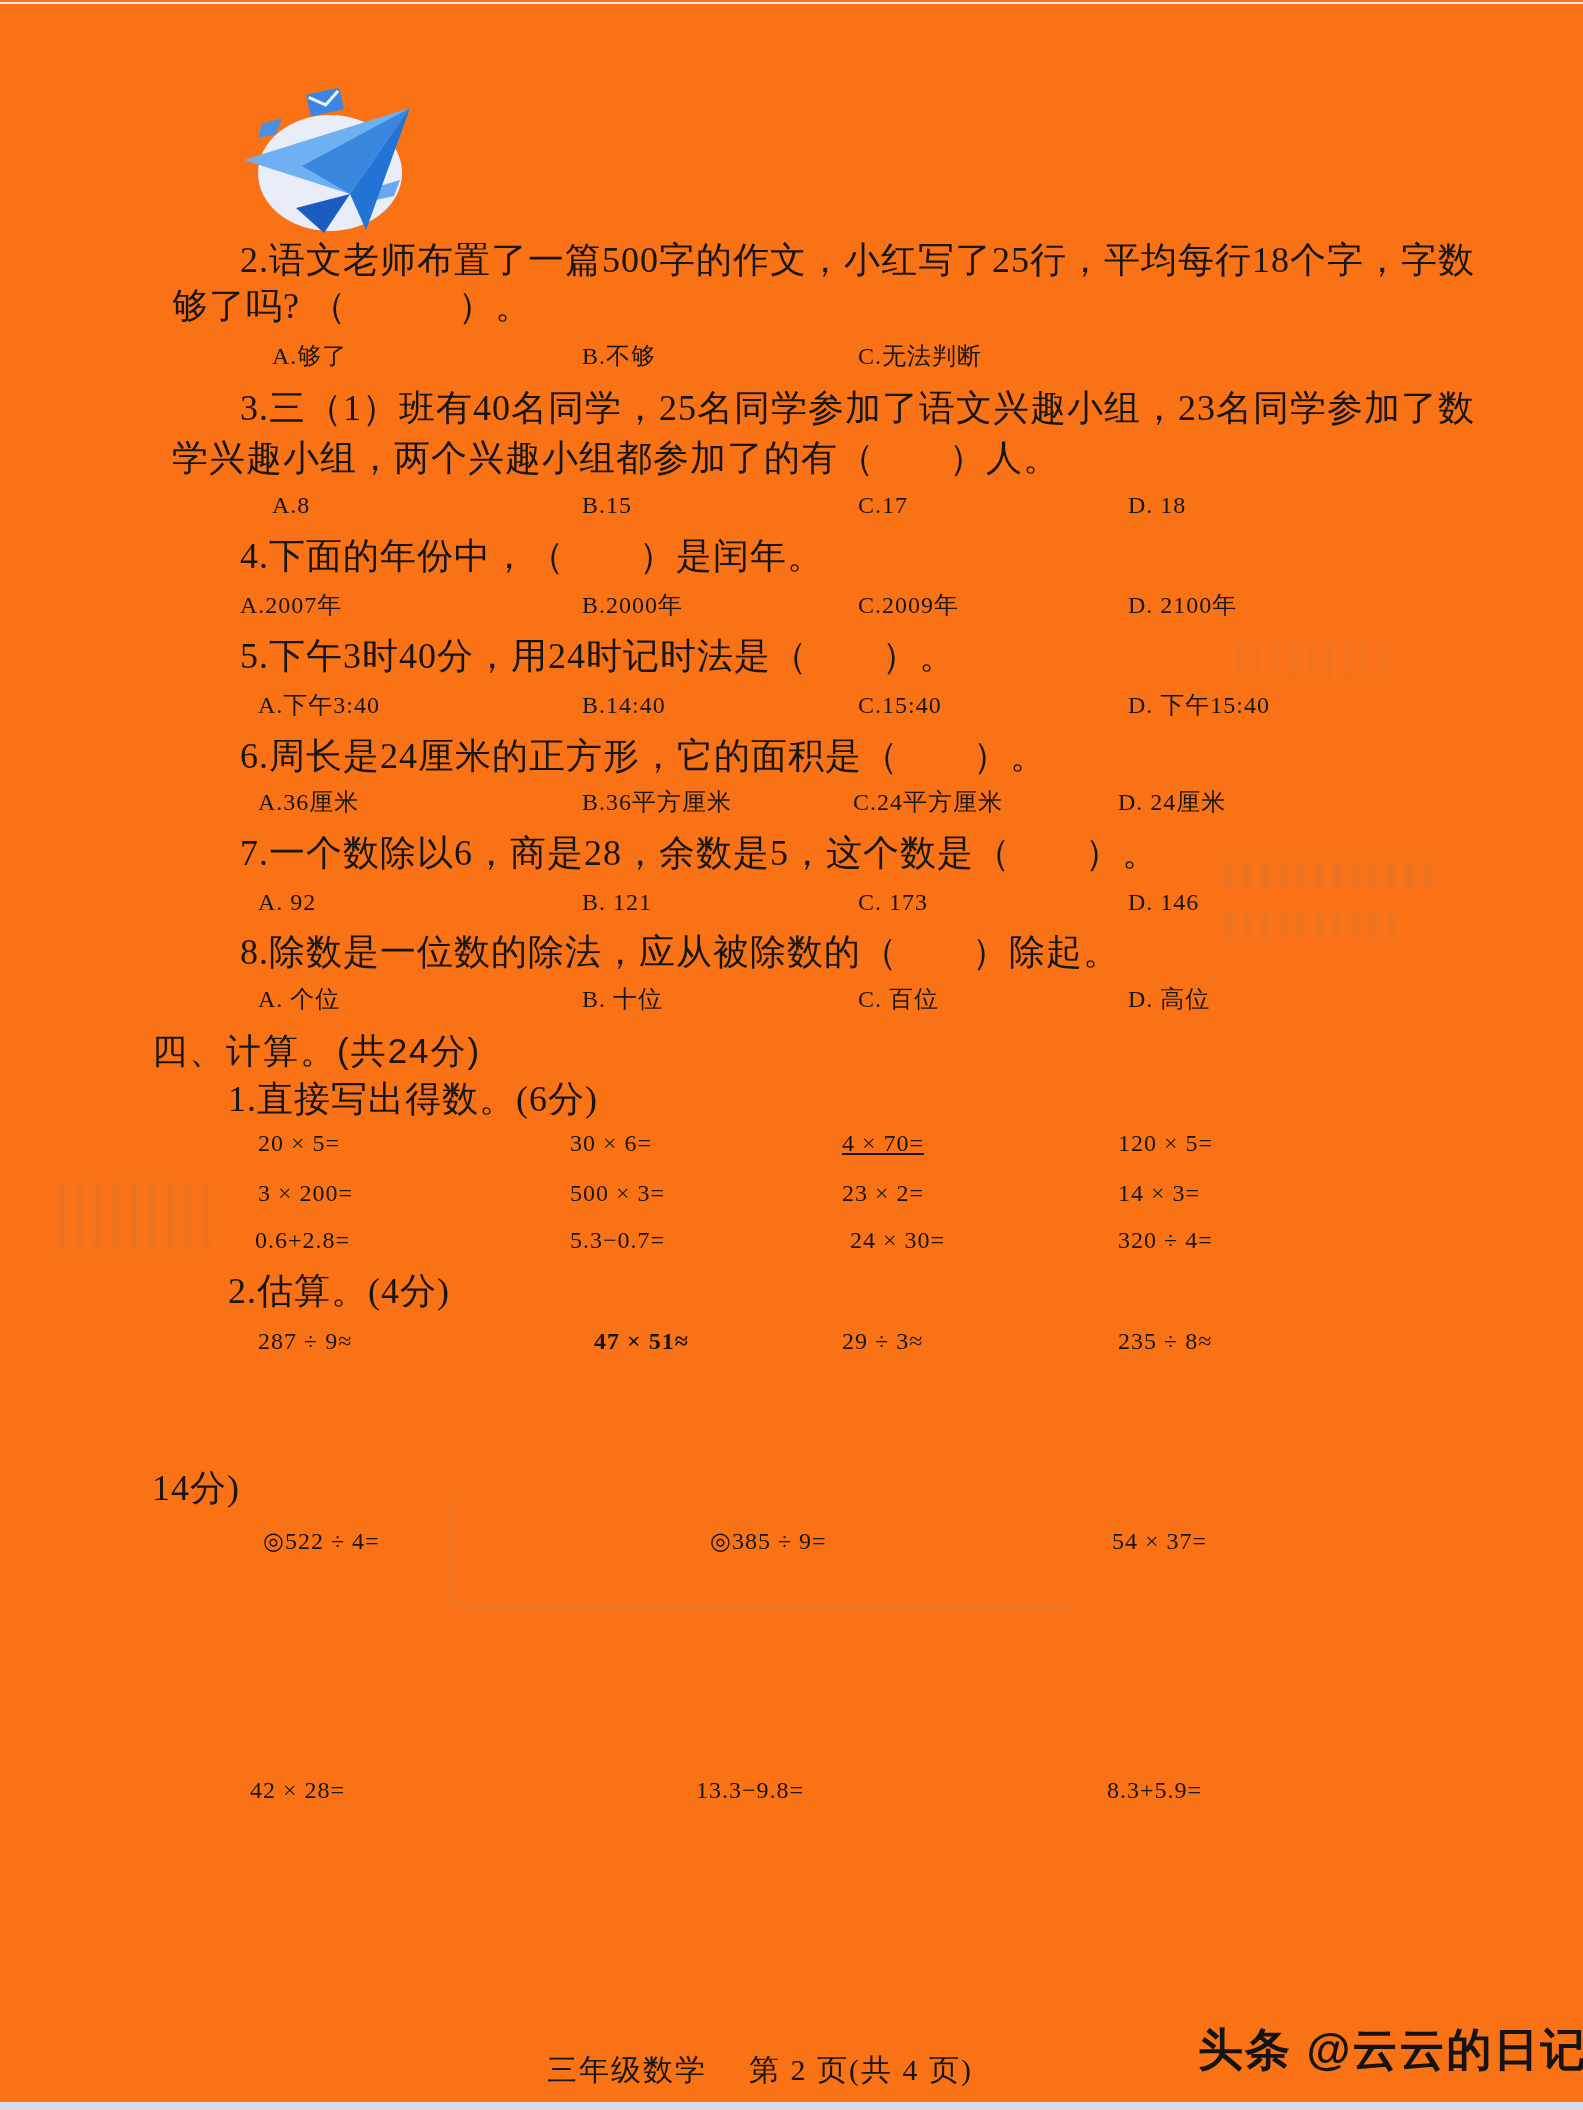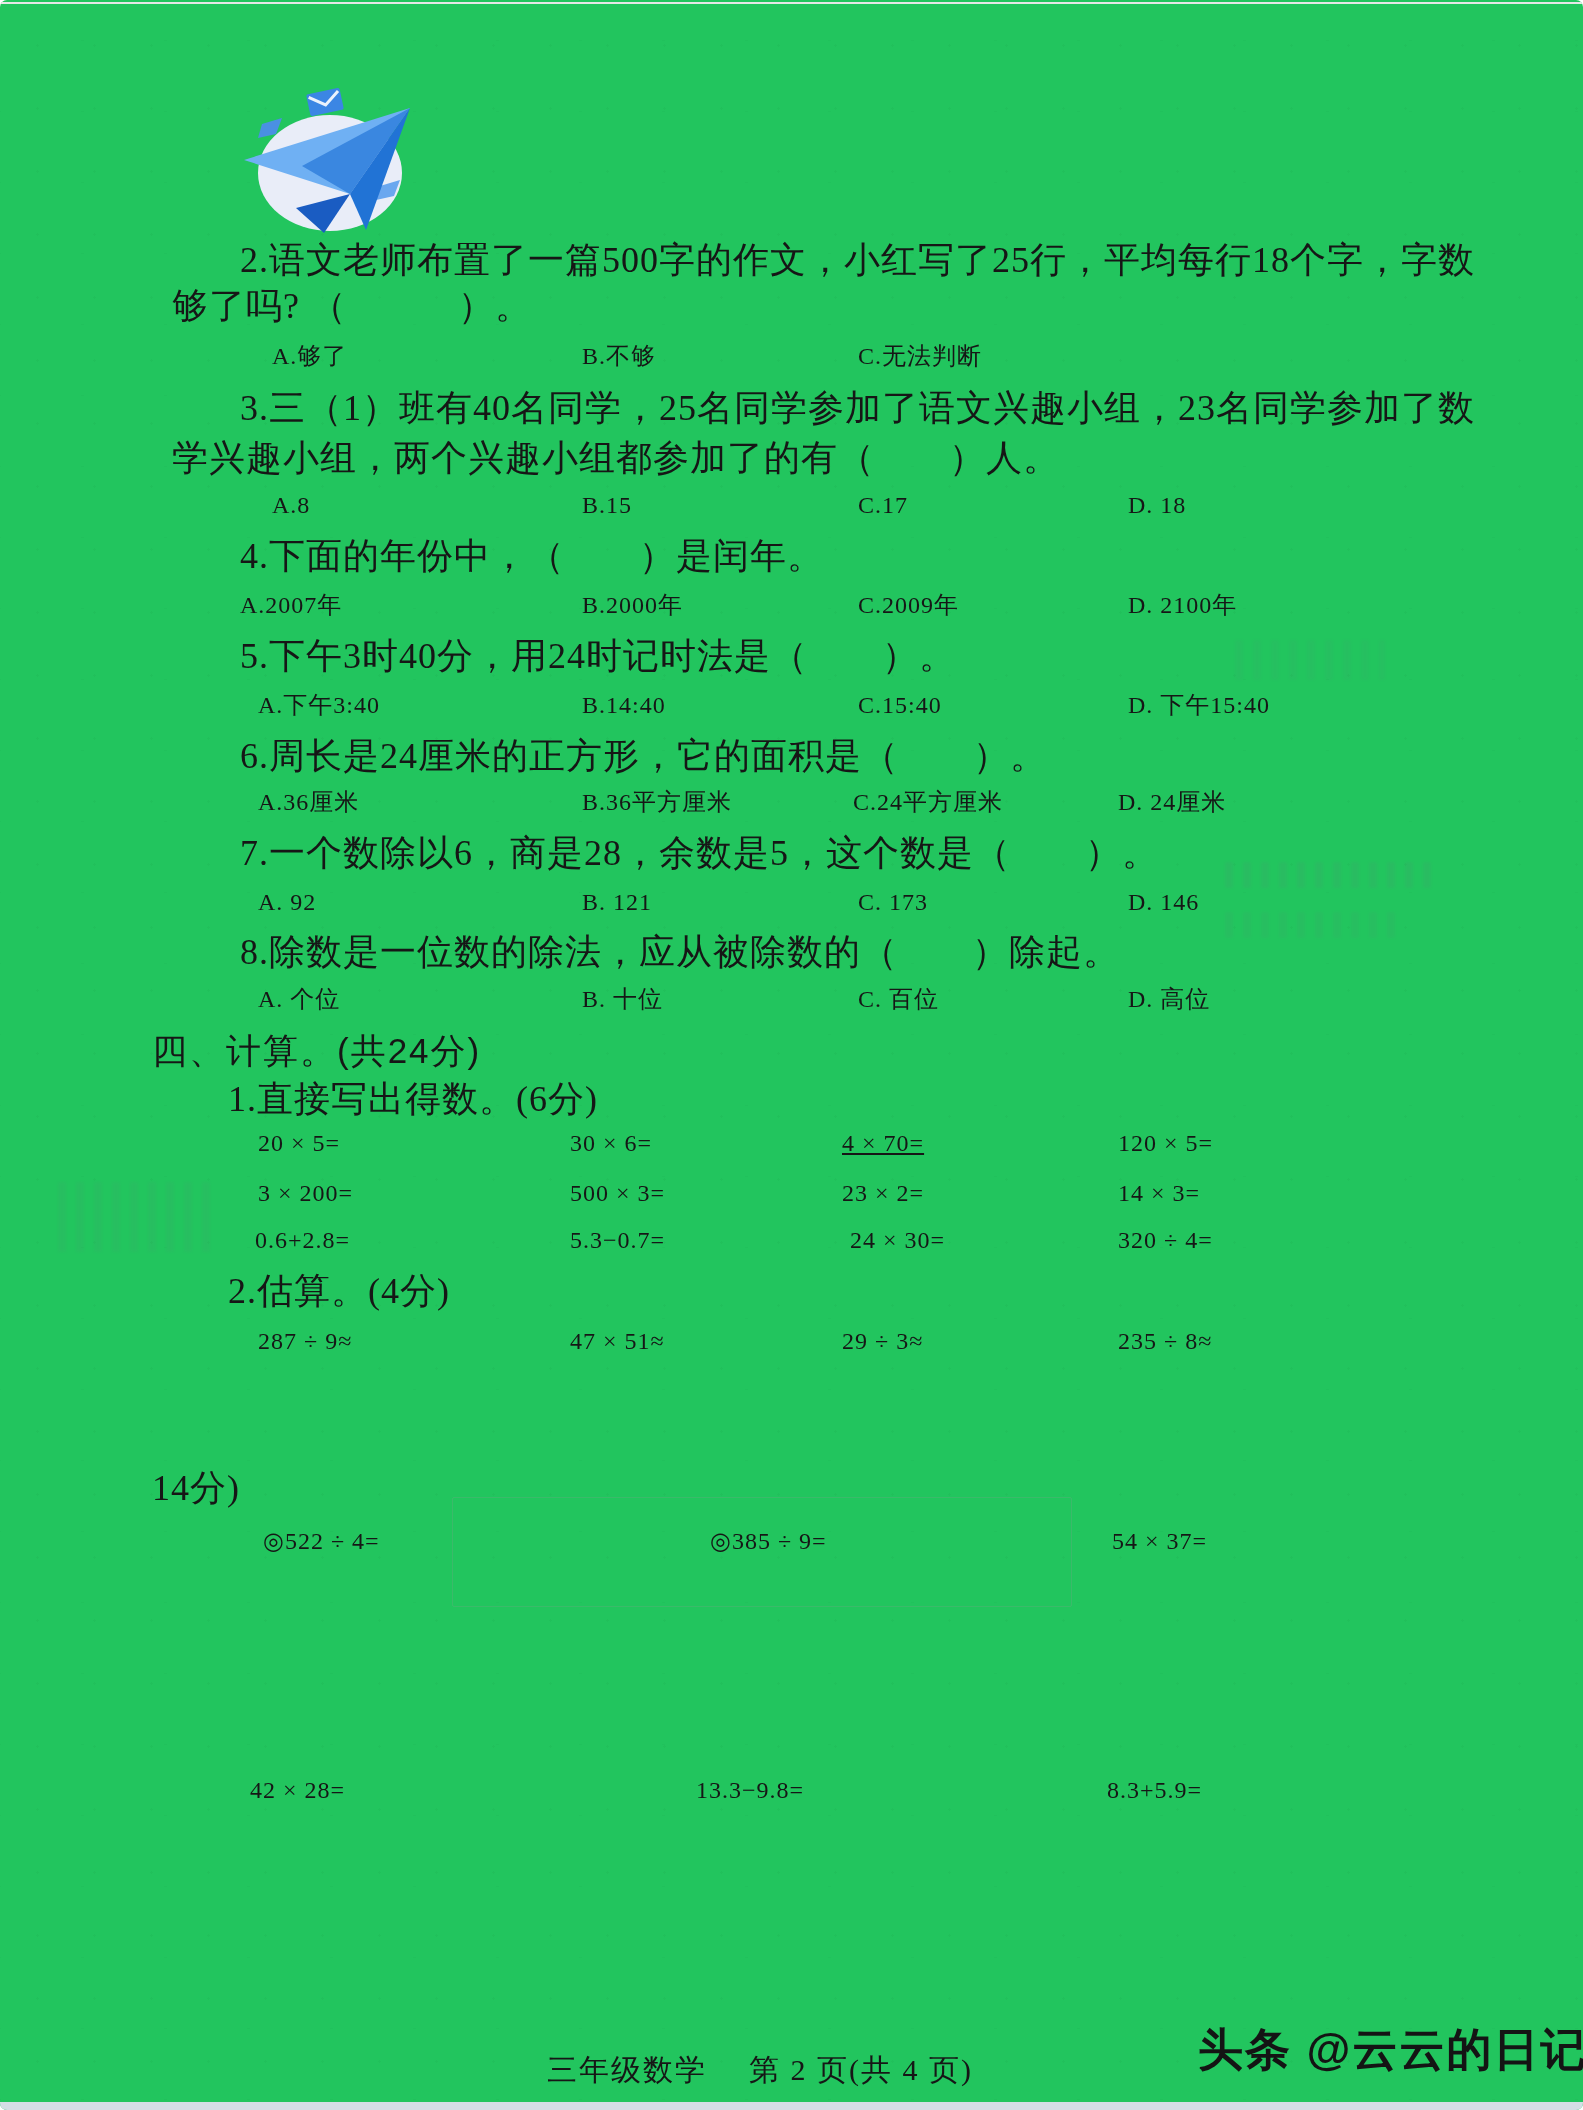--- a/index.html
+++ b/index.html
@@ -1,19 +1,19 @@
 <!DOCTYPE html>
 <html><head>
 <meta charset="utf-8">
 <title>exam-page</title>
 <style>
   html,body{margin:0;padding:0;background:#ffffff;}
   .page{
-    position:relative;width:1583px;height:2110px;background:#22c55e;
-    font-family:"Liberation Serif","DejaVu Serif",serif;color:#161616;overflow:hidden;border-radius:7px;
+    position:relative;width:1583px;height:2110px;background:#f97316;
+    font-family:"Liberation Serif","DejaVu Serif",serif;color:#161616;overflow:hidden;
   }
   
   .page::before{
     content:"";position:absolute;inset:0;pointer-events:none;
     background-image:radial-gradient(rgba(0,0,0,.05) 1px,transparent 1.2px),
                      radial-gradient(rgba(0,0,0,.035) 1px,transparent 1.2px);
     background-size:57px 63px,83px 71px;background-position:9px 14px,41px 5px;
     opacity:.5;
   }
   .top-line{position:absolute;top:2px;left:0;width:100%;height:2px;background:#e7e7e7;}
@@ -138,21 +138,21 @@
   <div class="row" style="top:1216px;">
     <span style="left:255px;">0.6+2.8=</span>
     <span style="left:570px;">5.3−0.7=</span>
     <span style="left:842px;margin-left:8px;">24 × 30=</span>
     <span style="left:1118px;">320 ÷ 4=</span>
   </div>
 
   <div class="line" style="left:228px;top:1267px;">2.估算。(4分)</div>
   <div class="row" style="top:1317px;">
     <span style="left:258px;">287 ÷ 9≈</span>
-    <span style="left:570px;">47 × 51≈</span>
+    <span style="left:594px;font-weight:bold;">47 × 51≈</span>
     <span style="left:842px;">29 ÷ 3≈</span>
     <span style="left:1118px;">235 ÷ 8≈</span>
   </div>
 
   <div class="line" style="left:152px;top:1464px;">14分)</div>
 
   <div class="faint-box"></div>
 
   <div class="row" style="top:1517px;">
     <span style="left:263px;">◎522 ÷ 4=</span>

